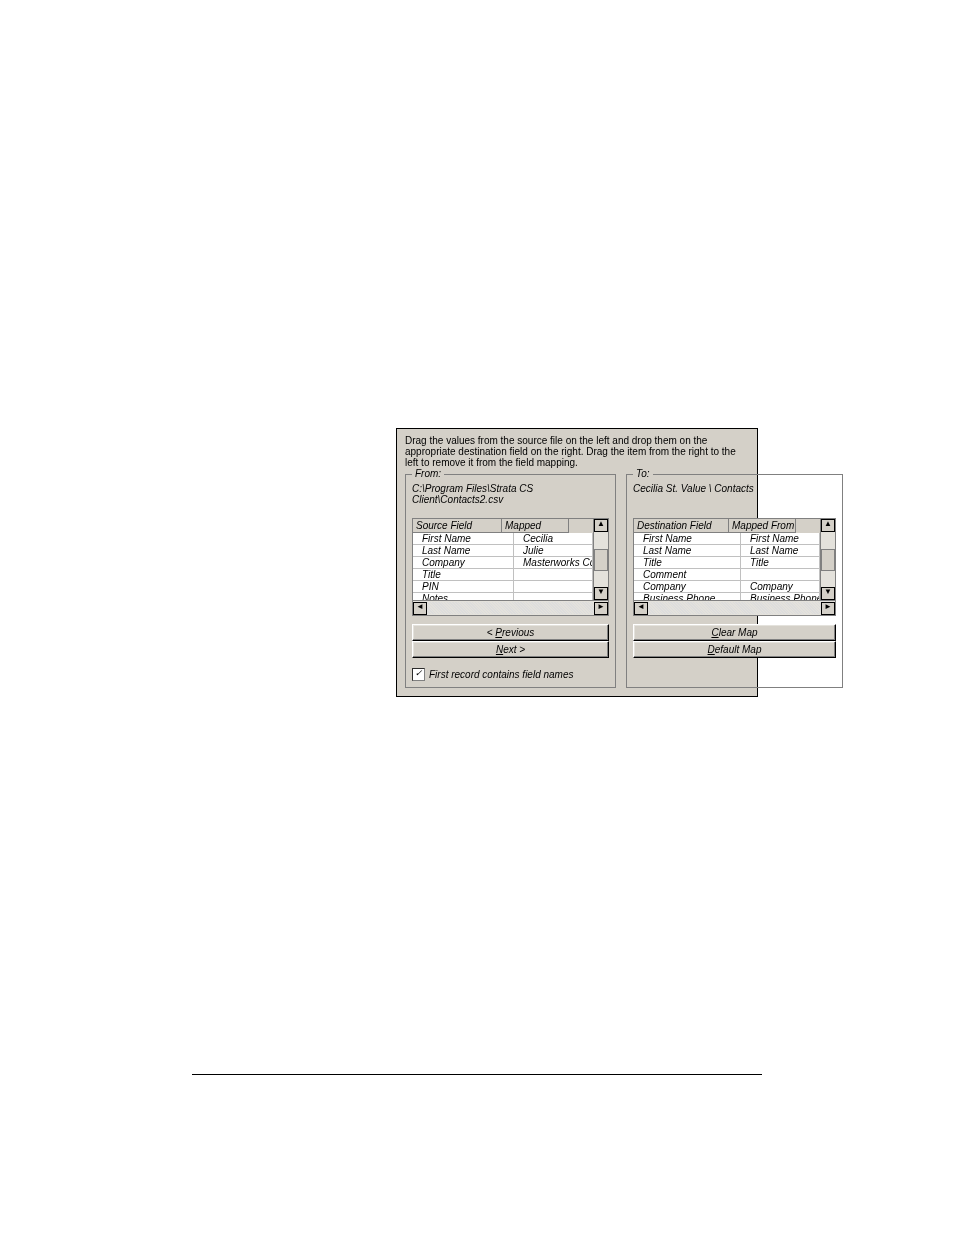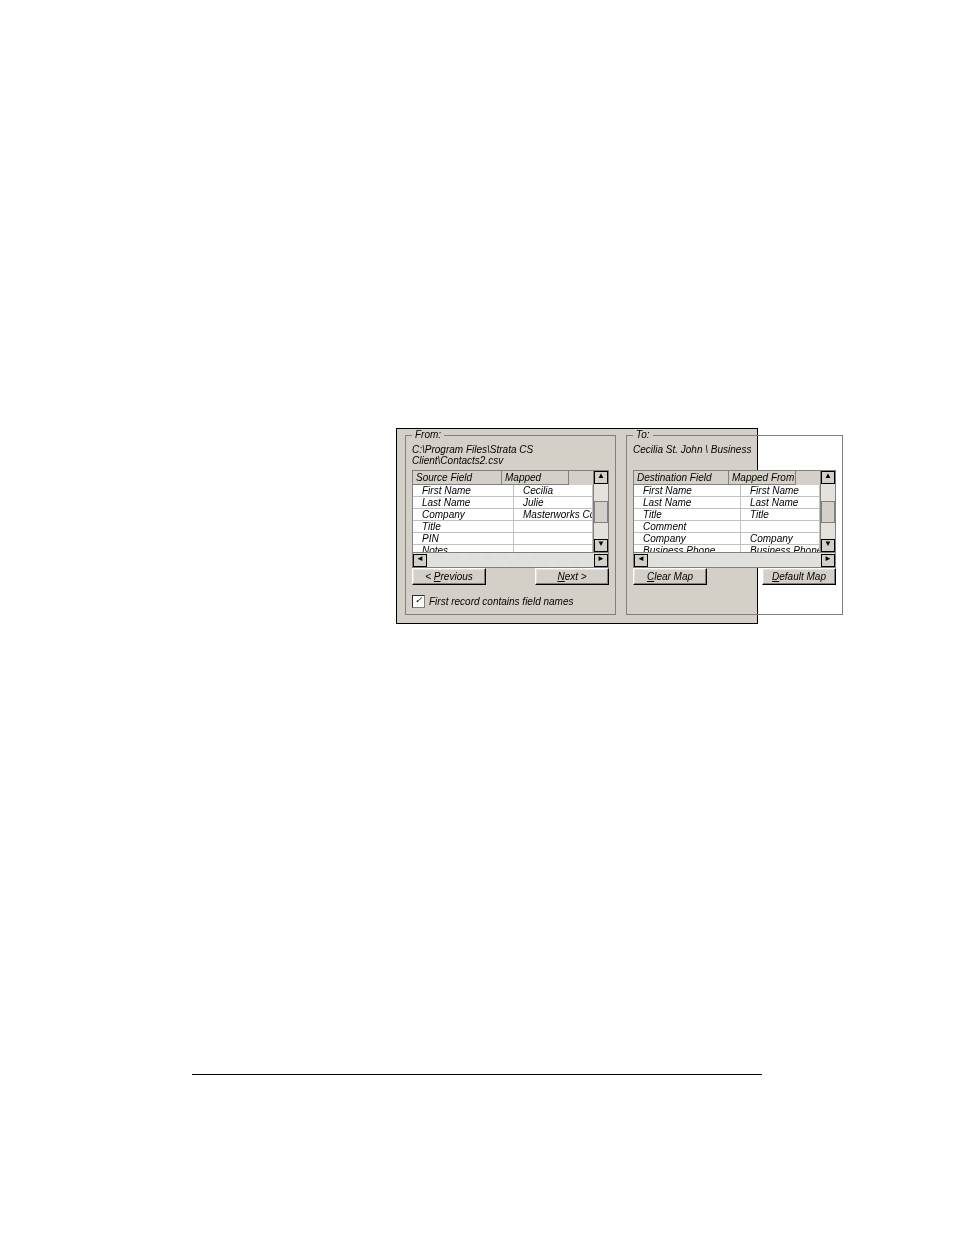--- a/index.html
+++ b/index.html
@@ -64,21 +64,21 @@
   position: absolute;
   top: -7px;
   left: 6px;
   background: #d4d0c8;
   padding: 0 3px;
   font-size: 10px;
 }
 .path {
   font-size: 10px;
   margin-top: 4px;
-  margin-bottom: 4px;
+  margin-bottom: 13px;
   min-height: 22px;
 }
 .grid-wrap {
   border: 1px solid #808080;
   background: #fff;
   height: 96px;
   position: relative;
   display: flex;
   flex-direction: column;
   justify-content: flex-end;
@@ -151,20 +151,22 @@
   align-items: center;
 }
 .hscroll-track {
   flex: 1;
   height: 12px;
   background: repeating-linear-gradient(45deg, #ddd, #ddd 1px, #e4e2dc 1px, #e4e2dc 2px);
 }
 .btn-row {
   display: flex;
   justify-content: space-between;
+  margin-top: 8px;
+  flex-direction: column;
 }
 .btn {
   background: #d4d0c8;
   border: 1px solid #000;
   border-top-color: #fff;
   border-left-color: #fff;
   box-shadow: inset -1px -1px 0 #808080, inset 1px 1px 0 #e4e2dc;
   padding: 2px 8px;
   font-size: 10px;
   cursor: default;
@@ -211,20 +213,21 @@
 .colA { width: 82px; }
 .colB { width: 60px; }
 .colA2 { width: 88px; }
 .colB2 { width: 60px; }
 </style>
 </head>
 <body>
 
 <div class="dialog">
   <div class="content">
+    <div class="instr">Drag the values from the source file on the left and drop them on the appropriate destination field on the right. Drag the item from the right to the left to remove it from the field mapping.</div>
 
     <div class="panels">
 
       <div class="panel">
         <div class="panel-title">From:</div>
         <div class="path">C:\Program Files\Strata CS Client\Contacts2.csv</div>
         <div class="grid-wrap">
           <div class="grid-main">
             <div class="grid-cols">
               <div class="grid-header">
@@ -275,21 +278,21 @@
           <div class="btn"><span class="u">N</span>ext &gt;</div>
         </div>
         <div class="checkbox-row">
           <div class="chk">✓</div>
           <span>First record contains field names</span>
         </div>
       </div>
 
       <div class="panel">
         <div class="panel-title">To:</div>
-        <div class="path">Cecilia St. John \ Business</div>
+        <div class="path">Cecilia St. Value \ Contacts</div>
         <div class="grid-wrap">
           <div class="grid-main">
             <div class="grid-cols">
               <div class="grid-header">
                 <div class="colA2">Destination Field</div>
                 <div class="colB2">Mapped From</div>
               </div>
               <div class="grid-body" id="to-body">
                   <div class="grid-row">
                     <div class="colA2">First Name</div>

